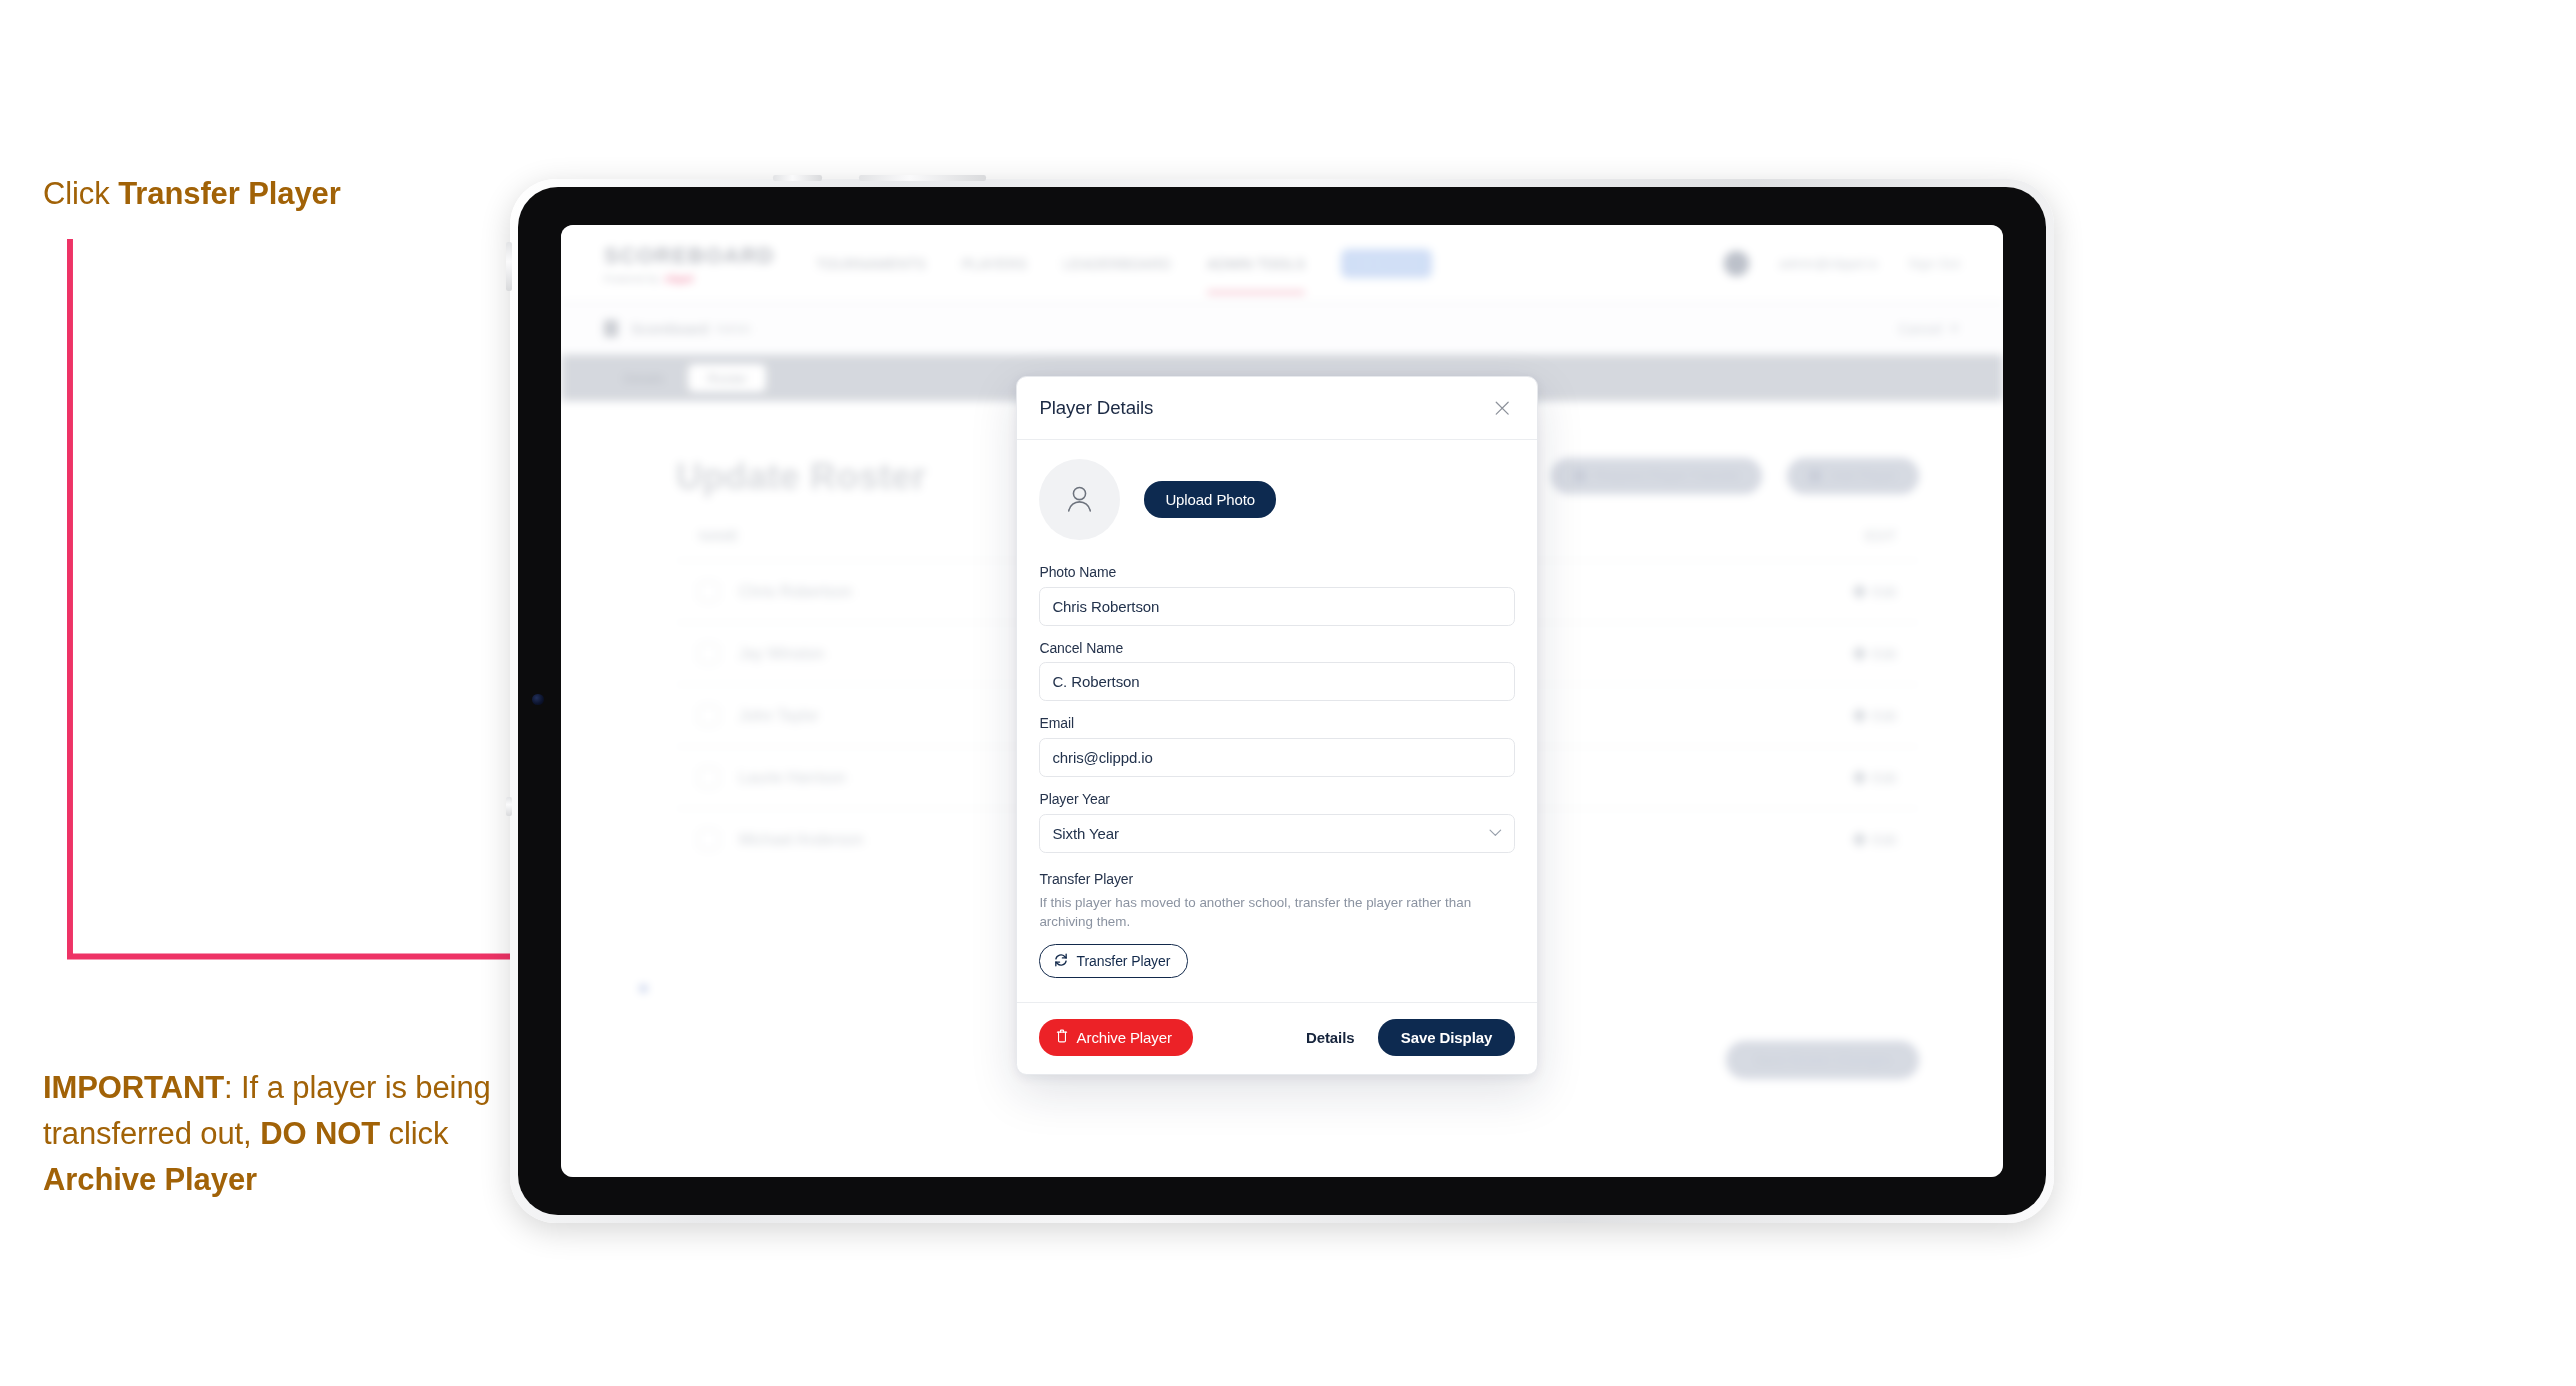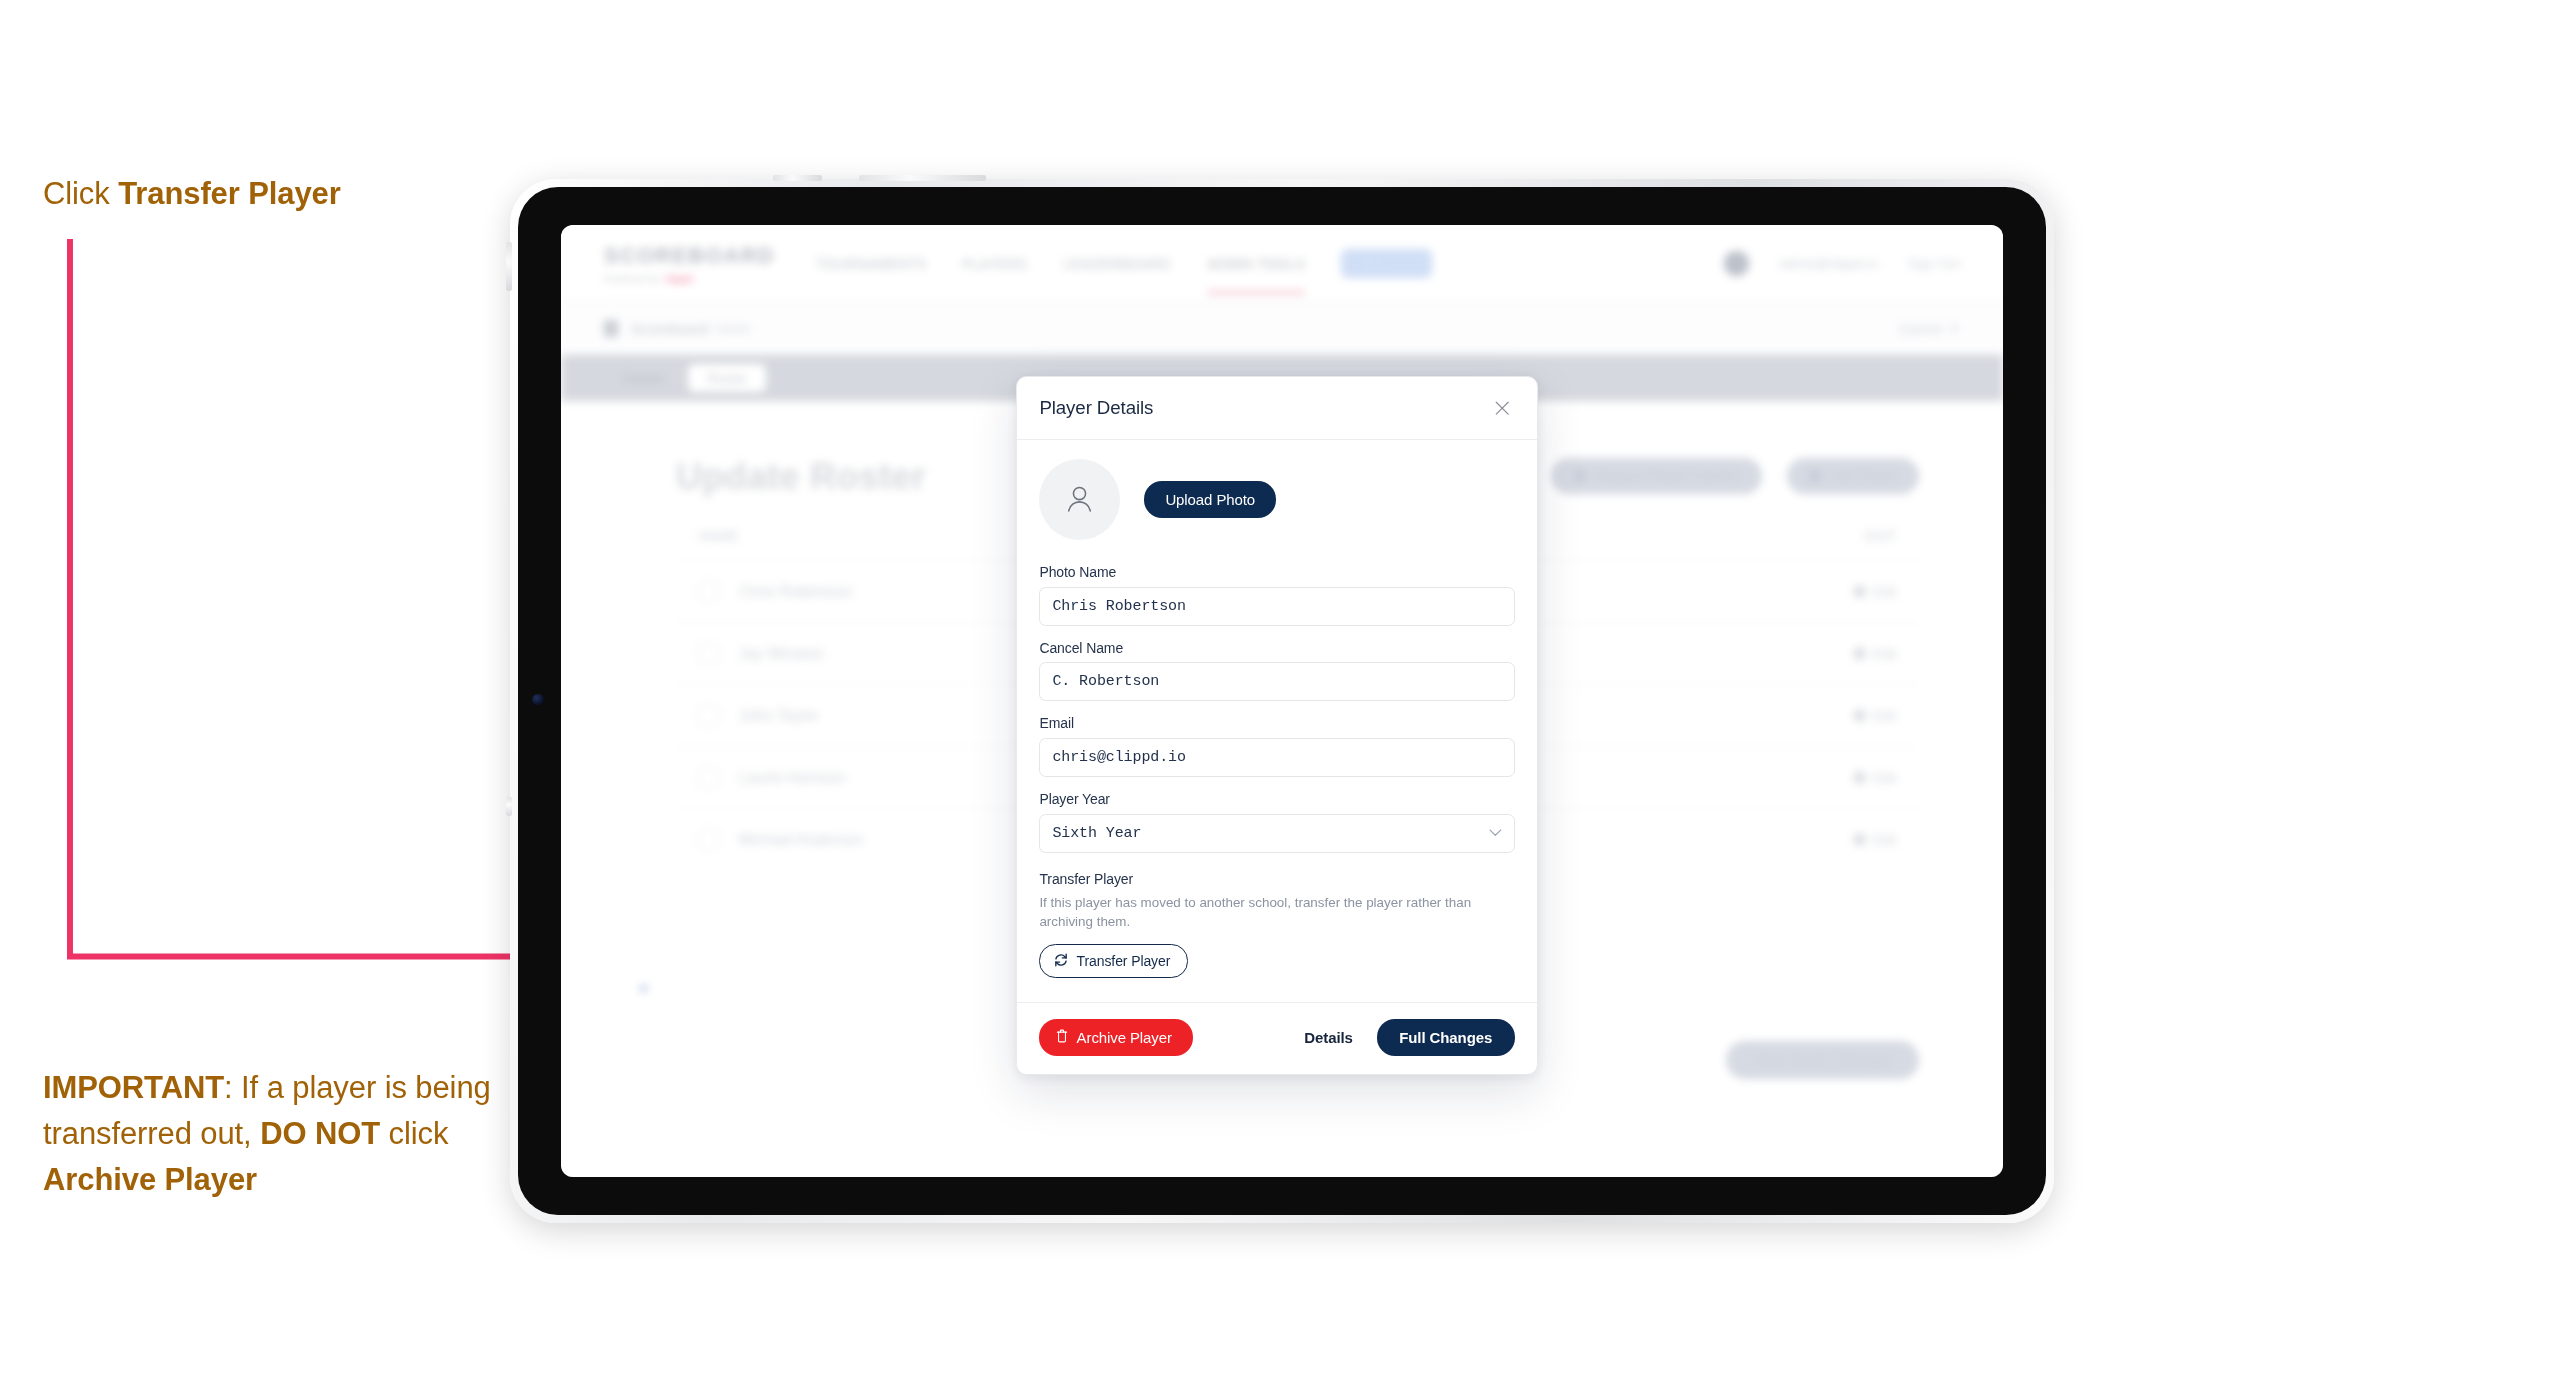--- a/index.html
+++ b/index.html
@@ -283,21 +283,21 @@
 
   .field-group { margin-bottom: 14px; }
   .field-label {
     display: block; font-size: 14px; color: #25334c;
     margin-bottom: 6.7px; letter-spacing: -0.1px;
   }
   .field-input {
     width: 100%; height: 39px;
     border: 0.7px solid #e4e6ea; border-radius: 6.7px;
     padding: 0 12px; font-size: 15px; color: #22324c;
-    font-family: Liberation Mono, monospace;
+    font-family: Liberation Sans, sans-serif;
     background: #ffffff; outline: none; letter-spacing: -0.1px;
   }
   .field-select-wrap { position: relative; }
   .field-select-wrap .field-input { padding-right: 36px; }
   #school-year-chevron {
     position: absolute; right: 12.7px; top: 50%;
     transform: translateY(-50%); pointer-events: none;
   }
 
   #transfer-section { margin-top: 18px; padding-bottom: 19.4px; }
@@ -553,21 +553,21 @@
                 <svg width="12" height="14" viewBox="0 0 16 19" fill="none" xmlns="http://www.w3.org/2000/svg">
                   <path d="M1.7 4.3h12.6" stroke="#ffffff" stroke-width="1.5" stroke-linecap="round"></path>
                   <path d="M5.8 4.3V2.6c0-.6.5-1.1 1.1-1.1h2.2c.6 0 1.1.5 1.1 1.1v1.7" stroke="#ffffff" stroke-width="1.5" stroke-linecap="round" stroke-linejoin="round"></path>
                   <path d="M3.3 4.3v11.6c0 .9.7 1.6 1.6 1.6h6.2c.9 0 1.6-.7 1.6-1.6V4.3" stroke="#ffffff" stroke-width="1.5" stroke-linecap="round" stroke-linejoin="round"></path>
                 </svg>
               </span>
               <span>Archive Player</span>
             </button>
             <div id="footer-right-group">
               <button id="cancel-button">Details</button>
-              <button id="save-changes-button">Full Changes</button>
+              <button id="save-changes-button">Save Display</button>
             </div>
           </div>
 
         </div>
       </div>
 
     </div>
   </div>
 </div>
 

